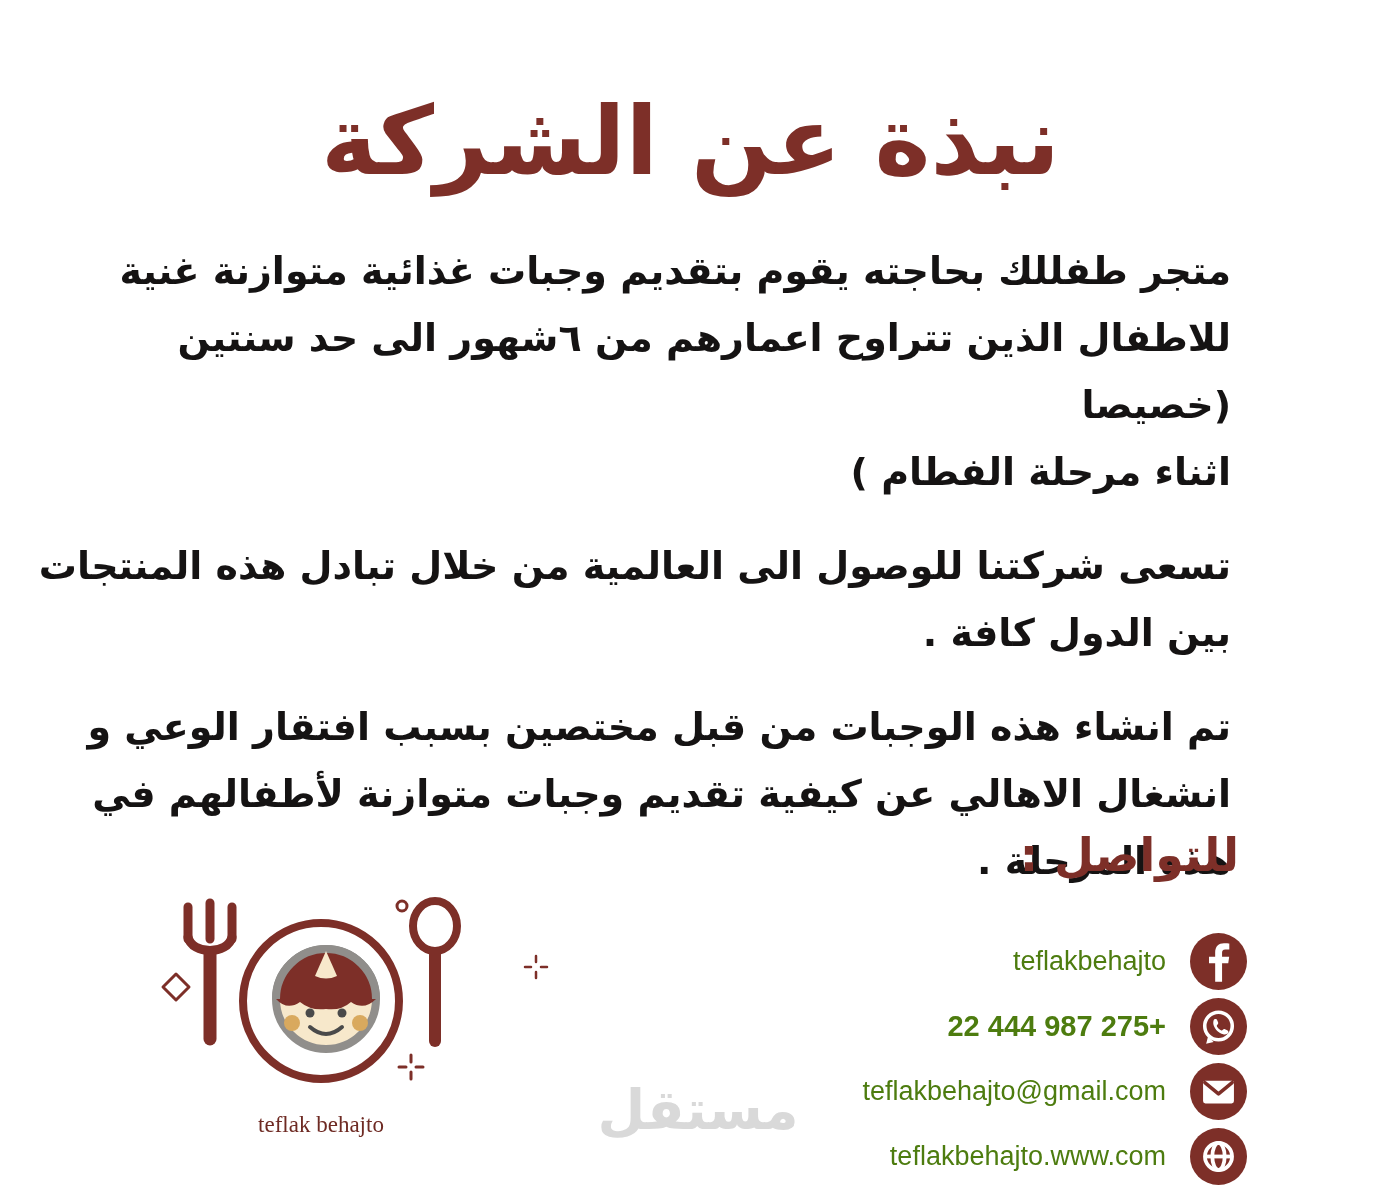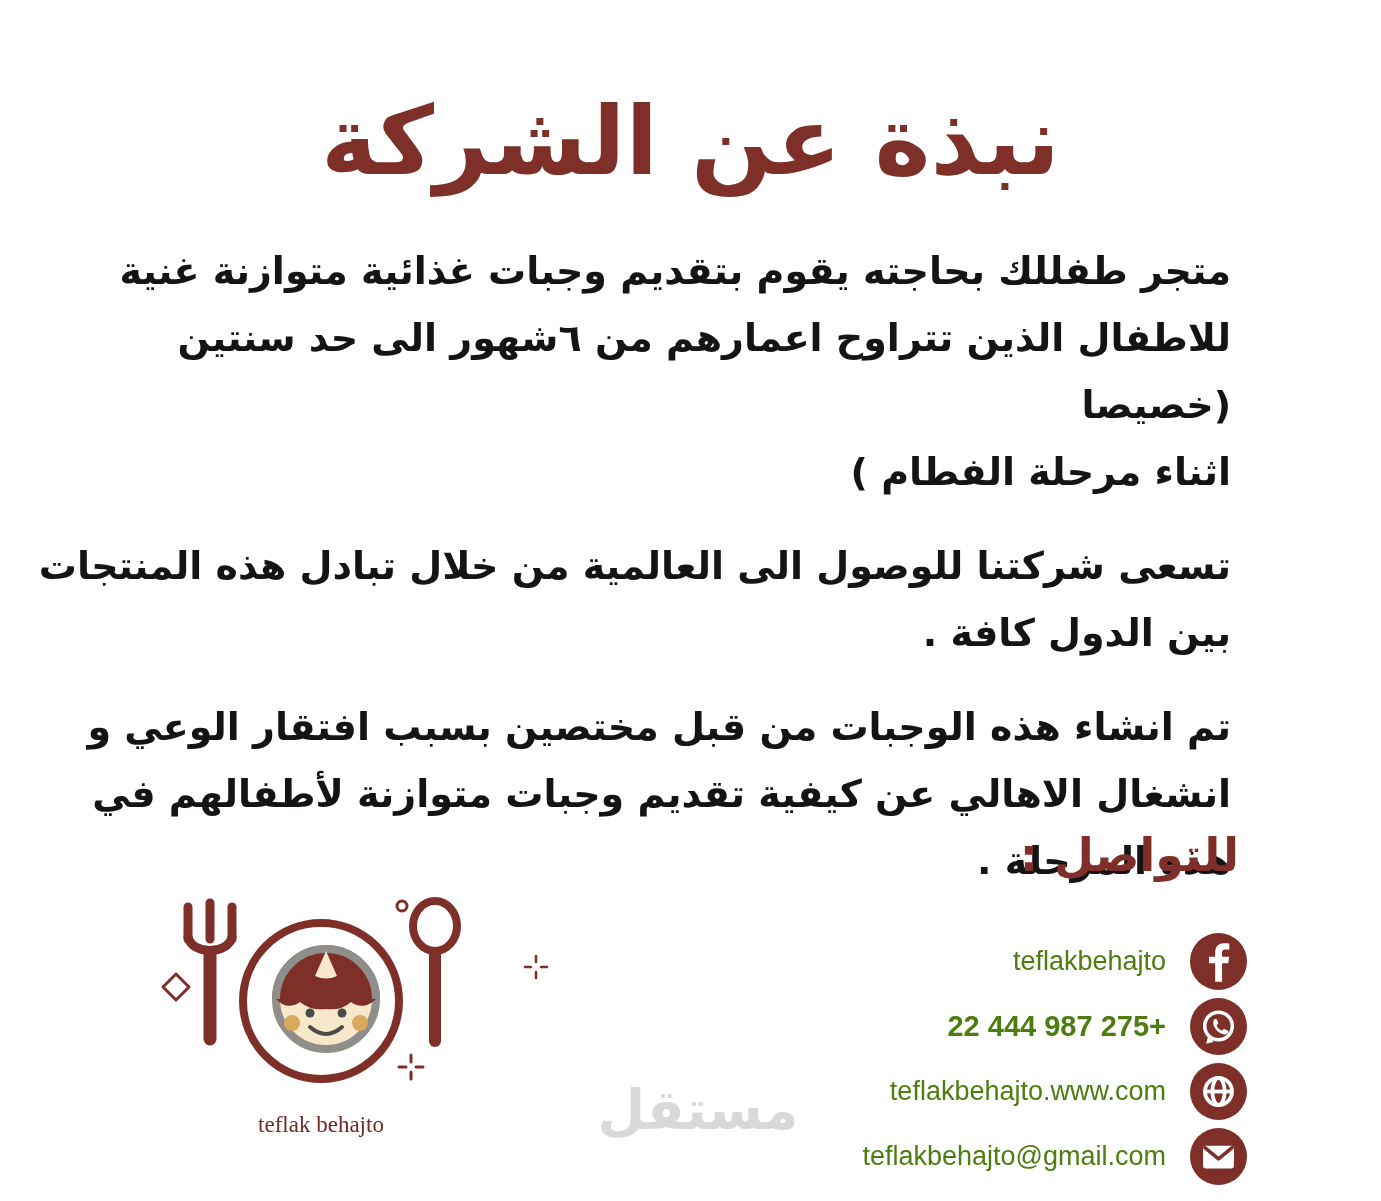--- a/index.html
+++ b/index.html
@@ -112,38 +112,38 @@
         <svg viewBox="0 0 48 48">
           <circle cx="24" cy="24" r="24" fill="#7d2f28"></circle>
           <path d="M15.2 32.5 L13.6 38.6 L19.9 37 Z" fill="#ffffff"></path>
           <circle cx="24" cy="23.6" r="11.6" fill="none" stroke="#ffffff" stroke-width="3"></circle>
           <path fill="#ffffff" d="M19.9 18.8c.6-1.5 2.5-1.6 3.1.1l.7 1.8c.2.6 0 1.3-.5 1.7-.6.4-.8 1.1-.4 1.8.8 1.3 1.8 2.3 3.2 3 .6.3 1.3.1 1.7-.4.4-.6 1.1-.8 1.8-.5l1.8.8c1.5.7 1.4 2.5 0 3.1-1 .5-2.2.7-3.3.4-3.8-1-6.9-3.9-8.1-7.6-.4-1.4-.4-2.9 0-4.2z"></path>
         </svg>
       </span>
     </div>
 
     <div class="contact-row">
+      <span class="contact-value">teflakbehajto@gmail.com</span>
+      <span class="icon-circle">
+        <svg viewBox="0 0 48 48">
+          <circle cx="24" cy="24" r="24" fill="#7d2f28"></circle>
+          <rect x="11" y="15" width="26" height="19" rx="2" fill="#ffffff"></rect>
+          <path d="M12.5 16.5 L24 26 L35.5 16.5" fill="none" stroke="#7d2f28" stroke-width="3" stroke-linecap="round" stroke-linejoin="round"></path>
+        </svg>
+      </span>
+    </div>
+
+    <div class="contact-row">
       <span class="contact-value">teflakbehajto.www.com</span>
       <span class="icon-circle">
         <svg viewBox="0 0 48 48">
           <circle cx="24" cy="24" r="24" fill="#7d2f28"></circle>
           <circle cx="24" cy="24" r="11.4" fill="none" stroke="#ffffff" stroke-width="3.2"></circle>
           <ellipse cx="24" cy="24" rx="5.2" ry="11.4" fill="none" stroke="#ffffff" stroke-width="3.2"></ellipse>
           <line x1="12.6" y1="24" x2="35.4" y2="24" stroke="#ffffff" stroke-width="3.2"></line>
-        </svg>
-      </span>
-    </div>
-
-    <div class="contact-row">
-      <span class="contact-value">teflakbehajto@gmail.com</span>
-      <span class="icon-circle">
-        <svg viewBox="0 0 48 48">
-          <circle cx="24" cy="24" r="24" fill="#7d2f28"></circle>
-          <rect x="11" y="15" width="26" height="19" rx="2" fill="#ffffff"></rect>
-          <path d="M12.5 16.5 L24 26 L35.5 16.5" fill="none" stroke="#7d2f28" stroke-width="3" stroke-linecap="round" stroke-linejoin="round"></path>
         </svg>
       </span>
     </div>
 
   </div>
 
   <svg class="logo-art" viewBox="0 0 400 200">
 
     <g stroke="#7d2f28" fill="none" stroke-linecap="round">
       <path d="M30 14 V46 M52 10 V46 M74 14 V46" stroke-width="9"></path>

